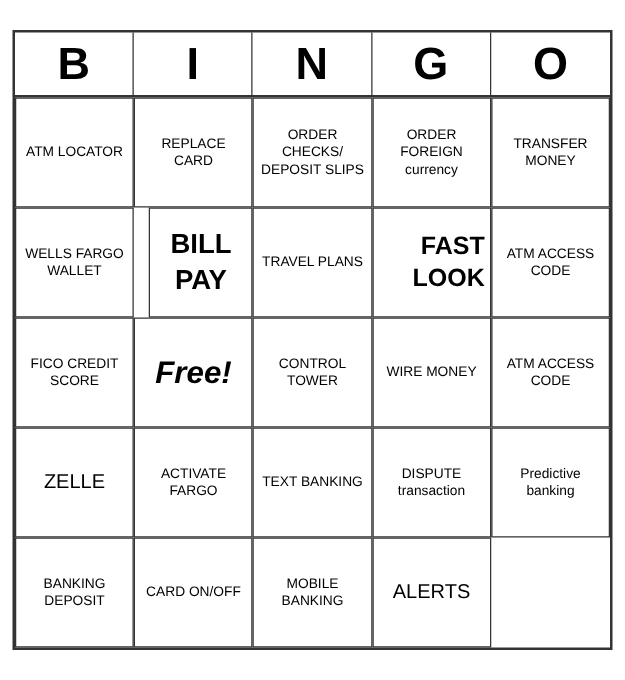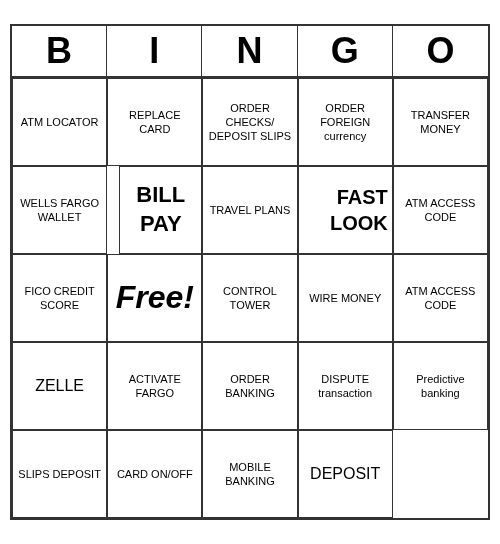--- a/index.html
+++ b/index.html
@@ -52,21 +52,21 @@
     .bingo-cell.large-text {
       font-size: 22px;
       font-weight: bold;
       margin-left: 12px;
     }
     .bingo-cell.medium-text {
       font-size: 16px;
       font-weight: normal;
     }
     .bingo-cell.free {
-      font-size: 32px;
+      font-size: 25px;
       font-weight: bold;
       font-style: italic;
     }
     .bingo-cell.fast-look {
       font-size: 20px;
       font-weight: bold;
       text-align: right;
     }
   </style>
 </head>
@@ -91,21 +91,21 @@
       <div class="bingo-cell">TRAVEL PLANS</div>
       <div class="bingo-cell fast-look">FAST LOOK</div>
       <div class="bingo-cell">ATM ACCESS CODE</div>
       <div class="bingo-cell">FICO CREDIT SCORE</div>
       <div class="bingo-cell free">Free!</div>
       <div class="bingo-cell">CONTROL TOWER</div>
       <div class="bingo-cell">WIRE MONEY</div>
       <div class="bingo-cell">ATM ACCESS CODE</div>
       <div class="bingo-cell medium-text">ZELLE</div>
       <div class="bingo-cell">ACTIVATE FARGO</div>
-      <div class="bingo-cell">ORDER BANKING</div>
+      <div class="bingo-cell">TEXT BANKING</div>
       <div class="bingo-cell">DISPUTE transaction</div>
       <div class="bingo-cell">Predictive banking</div>
-      <div class="bingo-cell">SLIPS DEPOSIT</div>
+      <div class="bingo-cell">BANKING DEPOSIT</div>
       <div class="bingo-cell">CARD ON/OFF</div>
       <div class="bingo-cell">MOBILE BANKING</div>
-      <div class="bingo-cell medium-text">DEPOSIT</div>
+      <div class="bingo-cell medium-text">ALERTS</div>
     </div>
 </div>
 
 </body></html>

